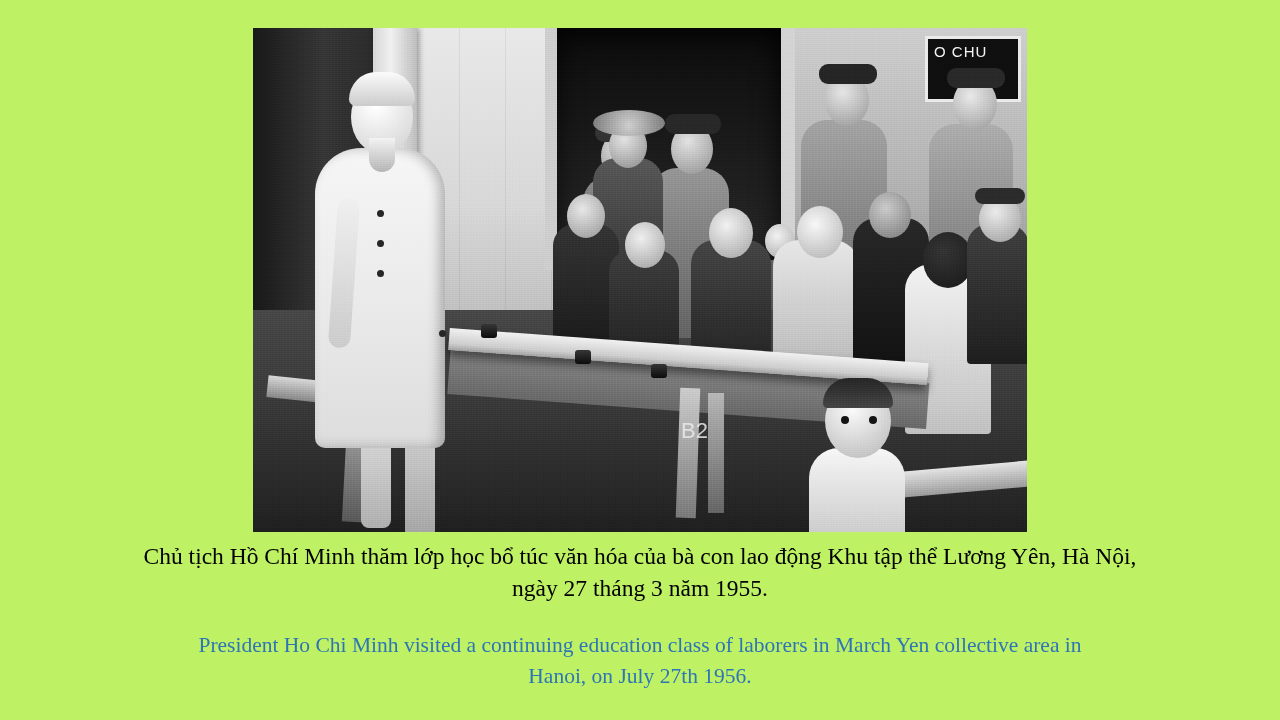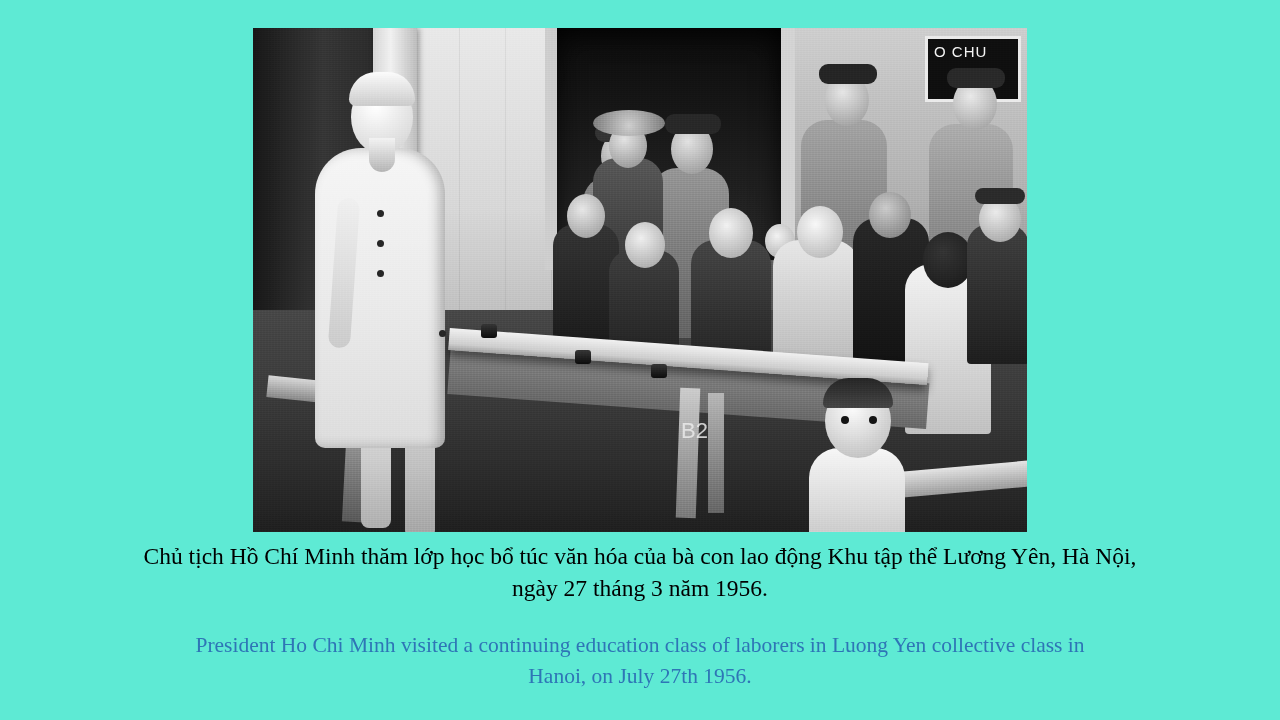--- a/index.html
+++ b/index.html
@@ -10,21 +10,21 @@
   body {
     width: 1280px;
     height: 720px;
     overflow: hidden;
     font-family: "Liberation Serif", serif;
   }
   .slide {
     position: relative;
     width: 1280px;
     height: 720px;
-    background: #5eead4;
+    background: #bef264;
   }
   .photo-wrap {
     position: absolute;
     left: 253px;
     top: 28px;
     width: 774px;
     height: 504px;
     overflow: hidden;
     background: #2b2b2b;
   }
@@ -297,21 +297,21 @@
       <div class="fig c1-hair"></div>
       <div class="c1-eye-l"></div>
       <div class="c1-eye-r"></div>
 
       <div class="grain"></div>
     </div>
   </div>
 
   <div class="caption-vi">
     <div>Chủ tịch Hồ Chí Minh thăm lớp học bổ túc văn hóa của bà con lao động Khu tập thể Lương Yên, Hà Nội,</div>
-    <div>ngày 27 tháng 3 năm 1956.</div>
+    <div>ngày 27 tháng 3 năm 1955.</div>
   </div>
 
   <div class="caption-en">
-    <div>President Ho Chi Minh visited a continuing education class of laborers in Luong Yen collective class in</div>
+    <div>President Ho Chi Minh visited a continuing education class of laborers in March Yen collective area in</div>
     <div>Hanoi, on July 27th 1956.</div>
   </div>
 
 </div>
 
 </body></html>

